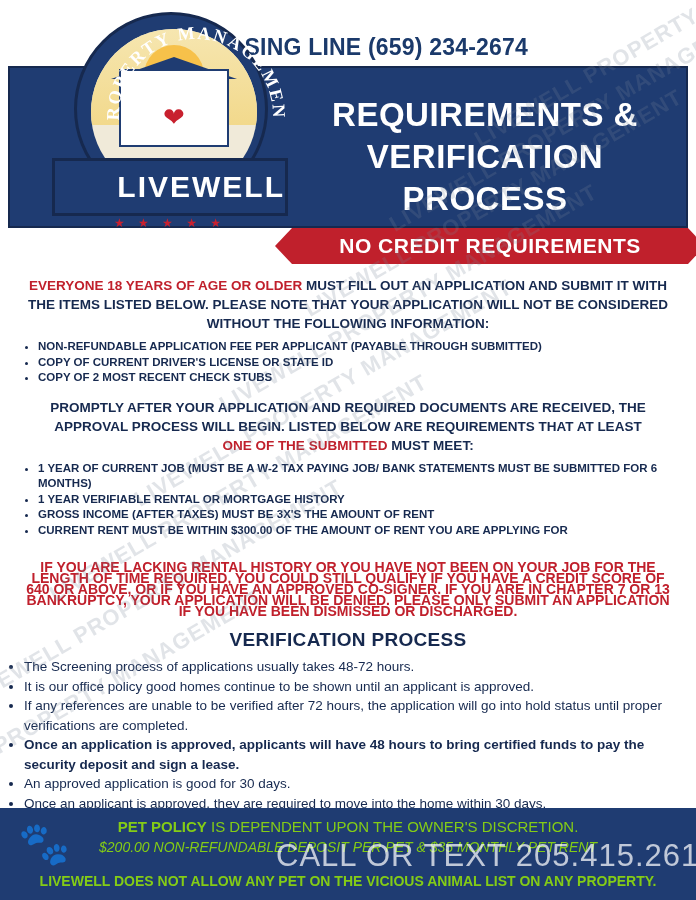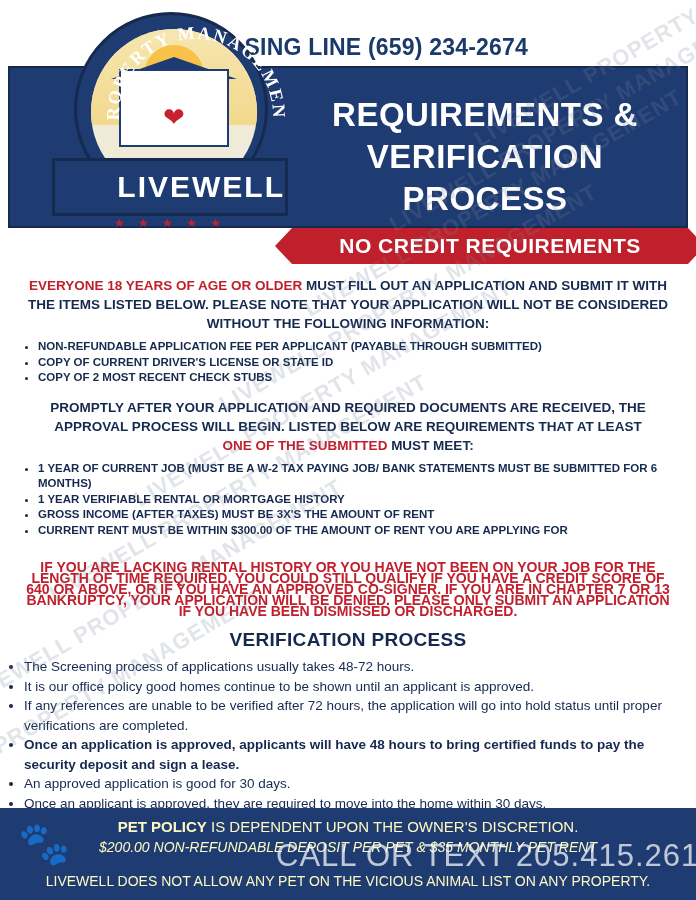--- a/index.html
+++ b/index.html
@@ -225,27 +225,27 @@
     font-weight: bold;
     padding-left: 12px;
   }
 
   
   .footer {
     position: absolute;
     bottom: 0; left: 0;
     width: 696px; height: 92px;
     background: #1f3c72;
-    color: #fef9c3;
+    color: #84cc16;
     text-align: center;
   }
   .footer .line1 { margin-top: 10px; font-size: 15px; }
   .footer .line1 b { font-weight: bold; }
   .footer .line2 { margin-top: 4px; font-size: 14px; font-style: italic; }
-  .footer .line3 { margin-top: 18px; font-size: 14px; }
+  .footer .line3 { margin-top: 18px; font-size: 14px; font-weight: bold; }
 
   .paw {
     position: absolute;
     left: 18px; bottom: 32px;
     width: 48px; height: 48px;
     color: #d8c98a;
     font-size: 42px;
     line-height: 48px;
   }
 

